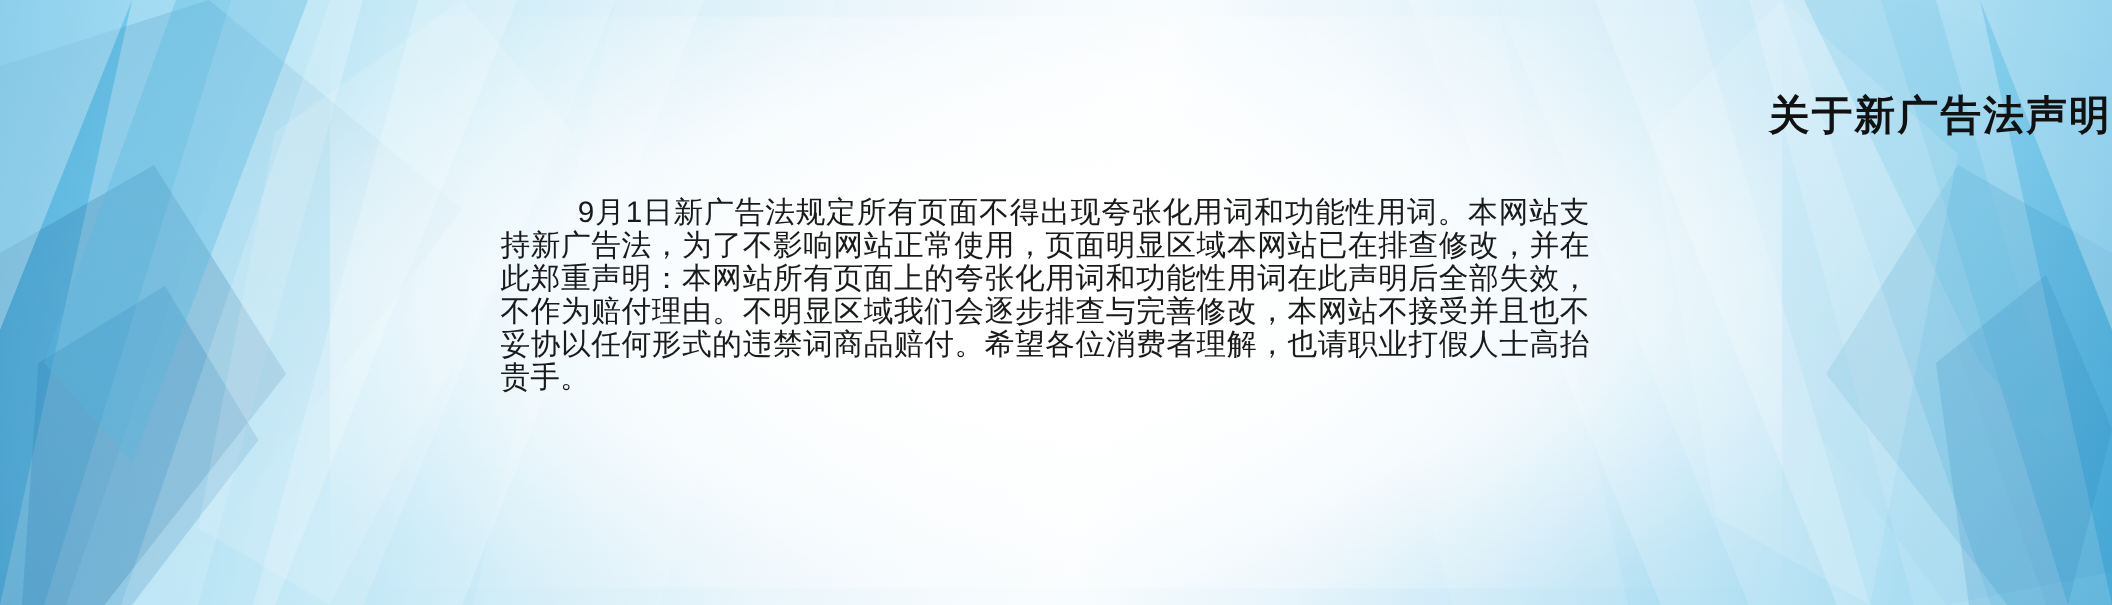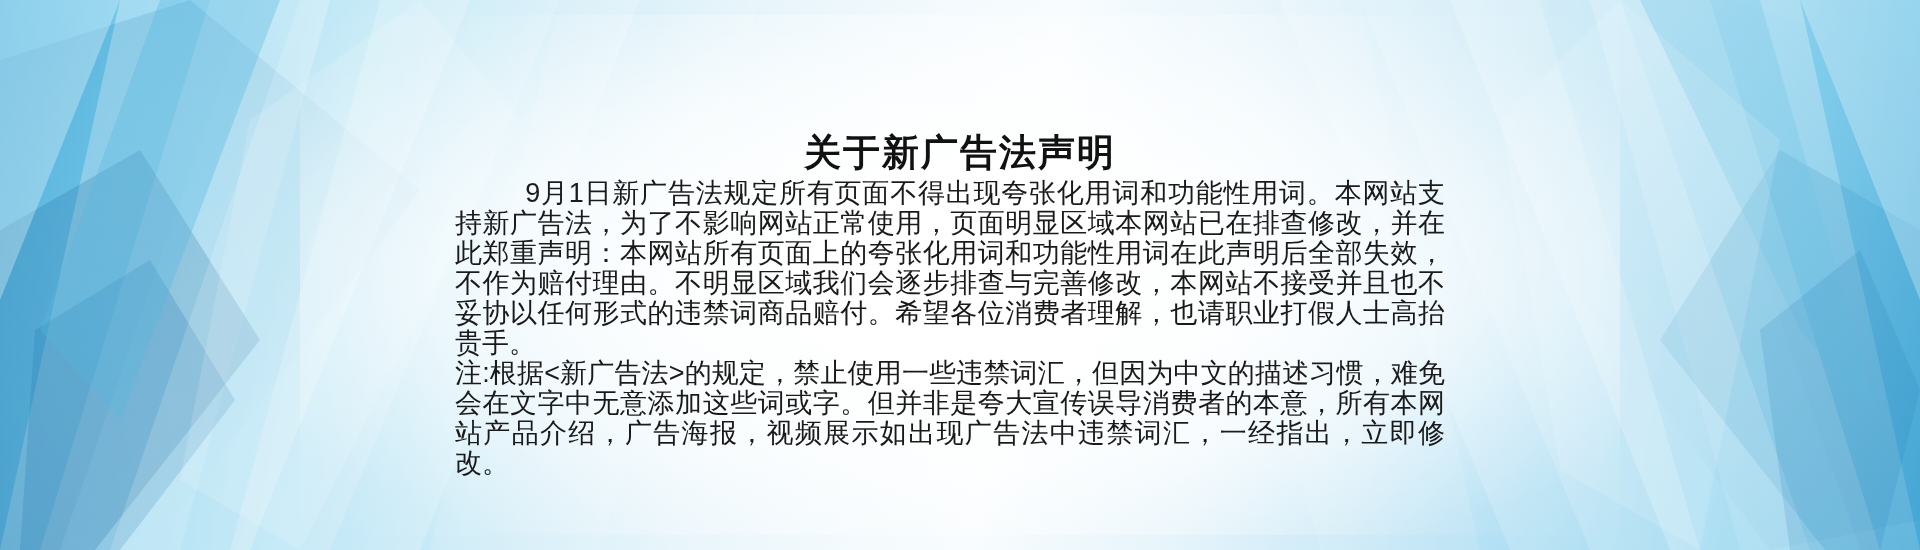--- a/index.html
+++ b/index.html
@@ -61,27 +61,26 @@
     top: 0;
     width: 1920px;
     height: 550px;
     z-index: 5;
   }
   .title {
     position: absolute;
     left: 0;
     top: 82px;
     width: 1920px;
-    text-align: center;
+    text-align: right;
     font-size: 37px;
     font-weight: bold;
     letter-spacing: 2px;
     color: #111111;
     line-height: 1.25;
-    margin-top: 48px;
   }
   .body-block {
     position: absolute;
     left: 455px;
     top: 178px;
     width: 990px;
     color: #1a1a1a;
     font-size: 27px;
     line-height: 30px;
     text-align: justify;
@@ -154,16 +153,15 @@
     <polygon points="1180,0 1360,0 1480,550 1320,550" fill="#ffffff" opacity="0.10"></polygon>
   </svg>
 
   <div class="glow"></div>
 
   <div class="content">
     <div class="title">关于新广告法声明</div>
 
     <div class="body-block">
       <p class="para indent">9月1日新广告法规定所有页面不得出现夸张化用词和功能性用词。本网站支持新广告法，为了不影响网站正常使用，页面明显区域本网站已在排查修改，并在此郑重声明：本网站所有页面上的夸张化用词和功能性用词在此声明后全部失效，不作为赔付理由。不明显区域我们会逐步排查与完善修改，本网站不接受并且也不妥协以任何形式的违禁词商品赔付。希望各位消费者理解，也请职业打假人士高抬贵手。</p>
-      <p class="para">注:根据&lt;新广告法&gt;的规定，禁止使用一些违禁词汇，但因为中文的描述习惯，难免会在文字中无意添加这些词或字。但并非是夸大宣传误导消费者的本意，所有本网站产品介绍，广告海报，视频展示如出现广告法中违禁词汇，一经指出，立即修改。</p>
     </div>
   </div>
 </div>
 
 </body></html>

